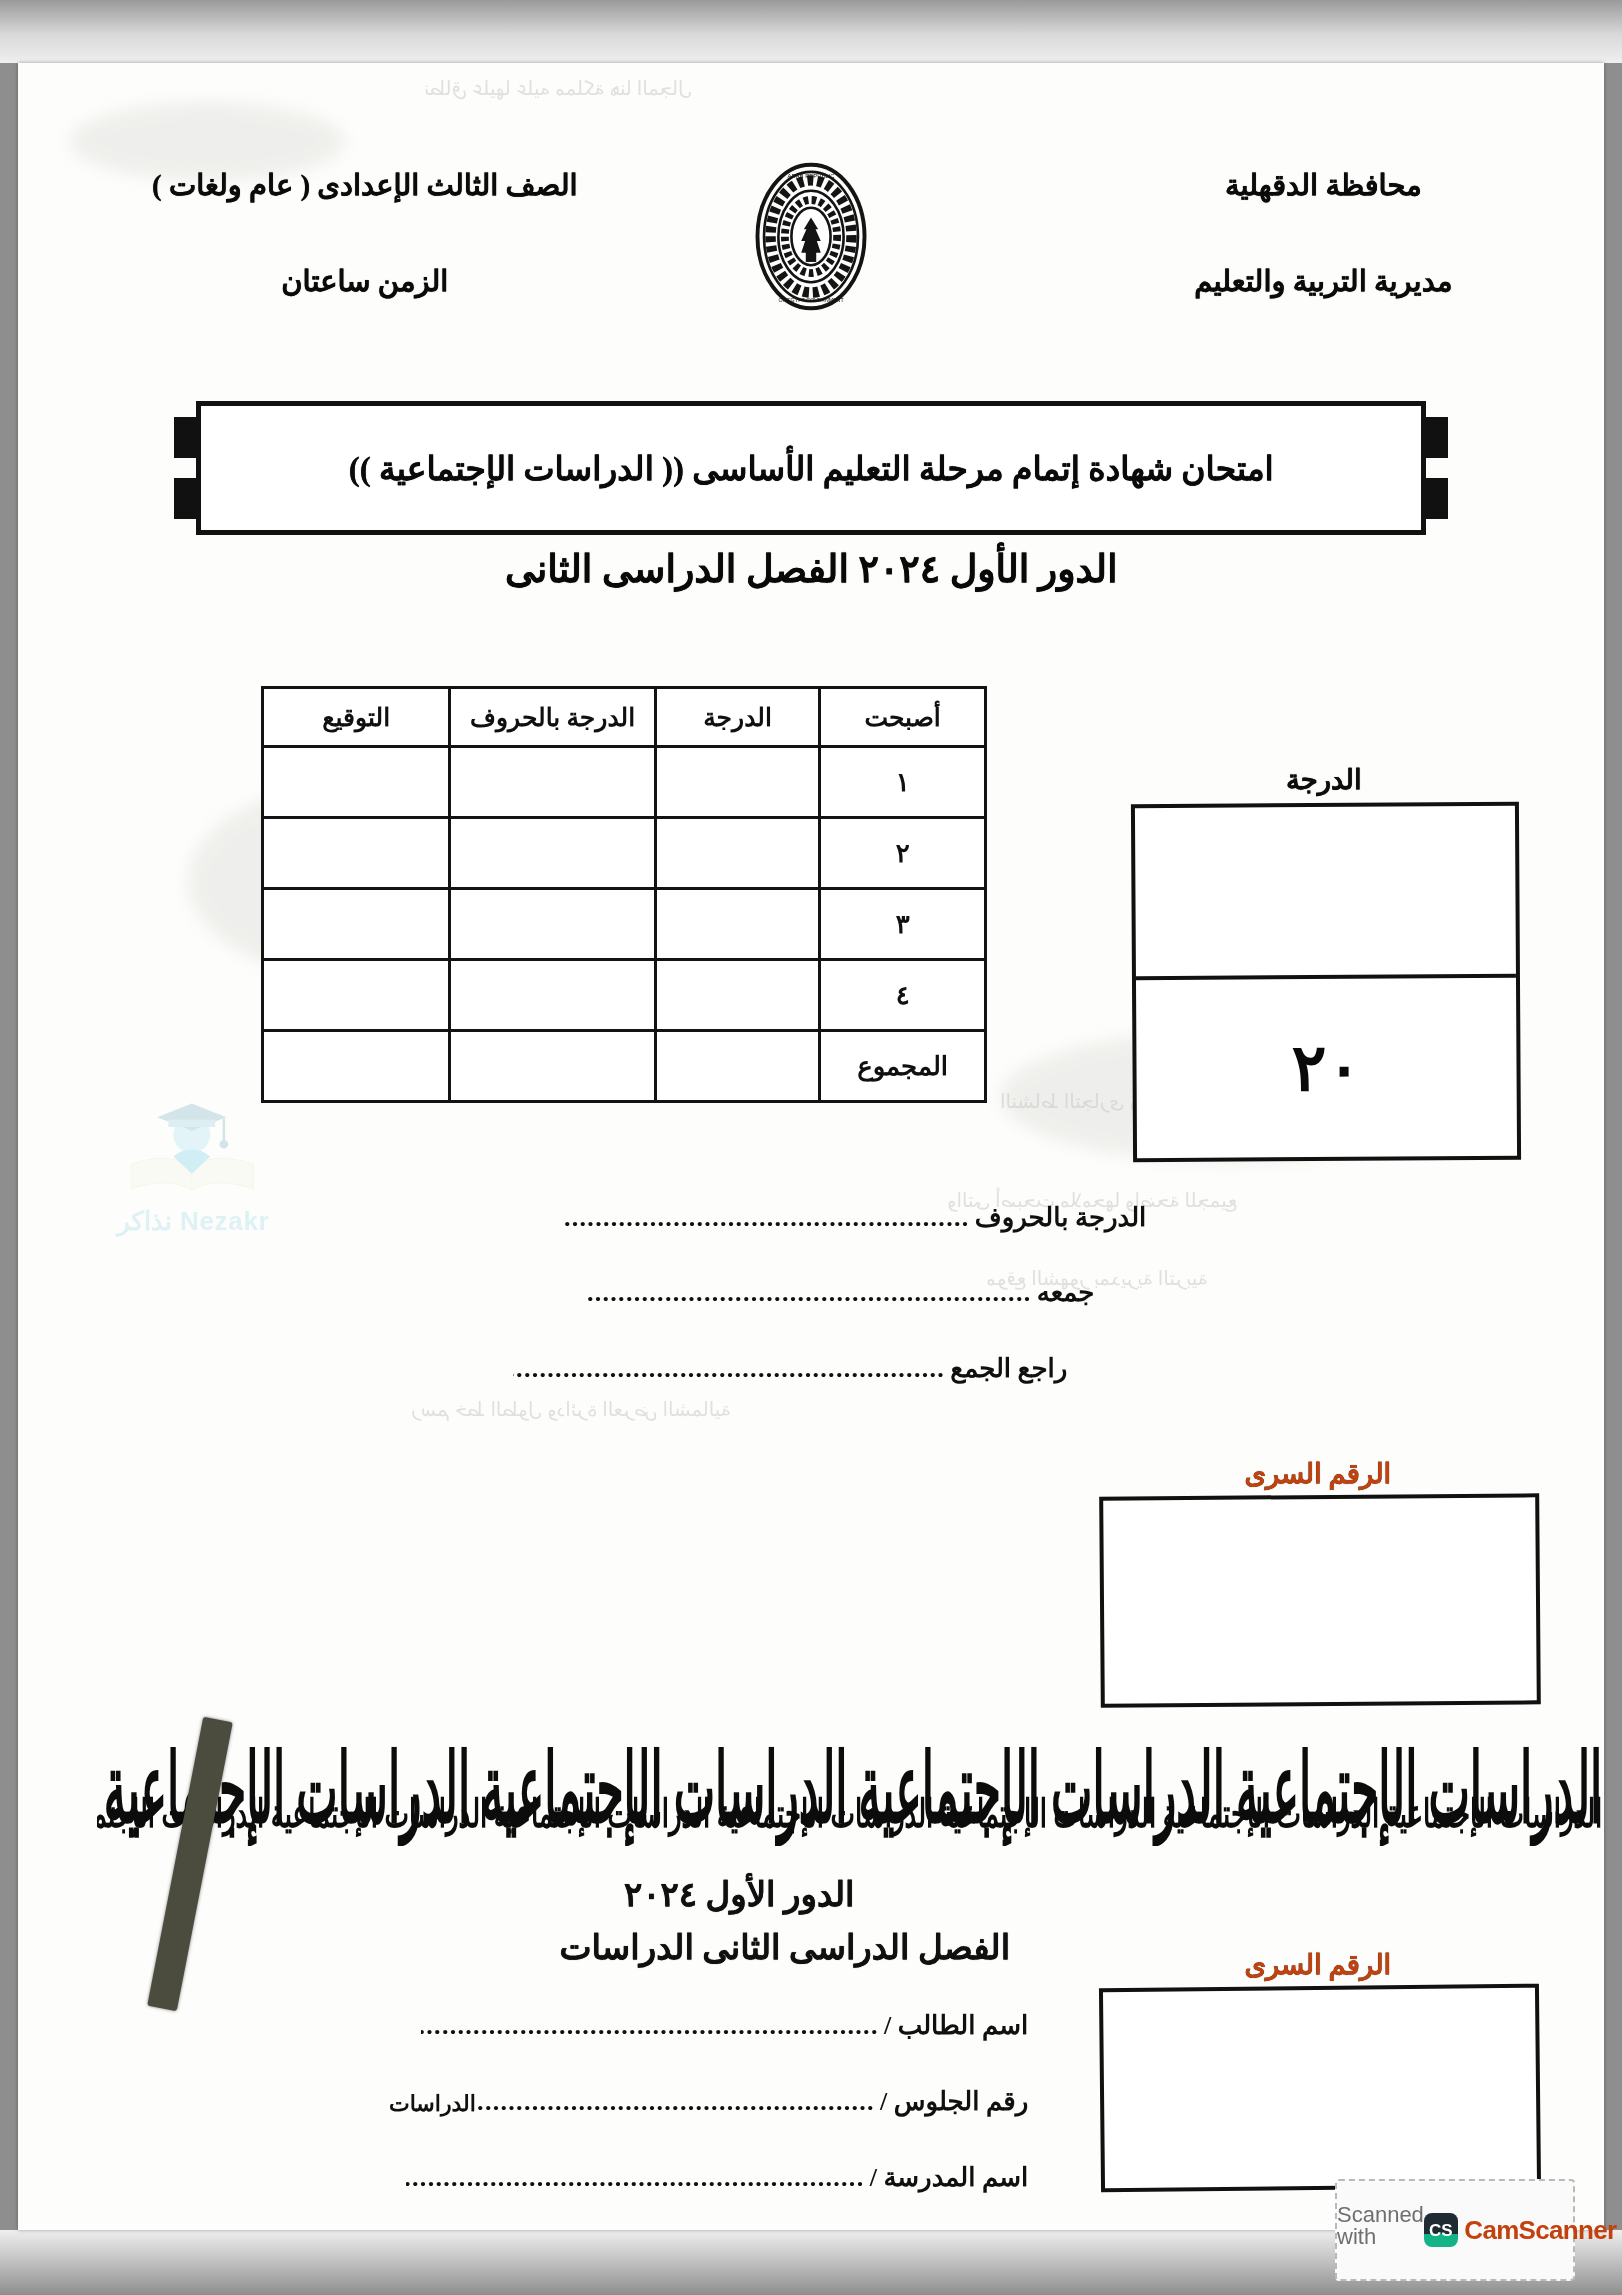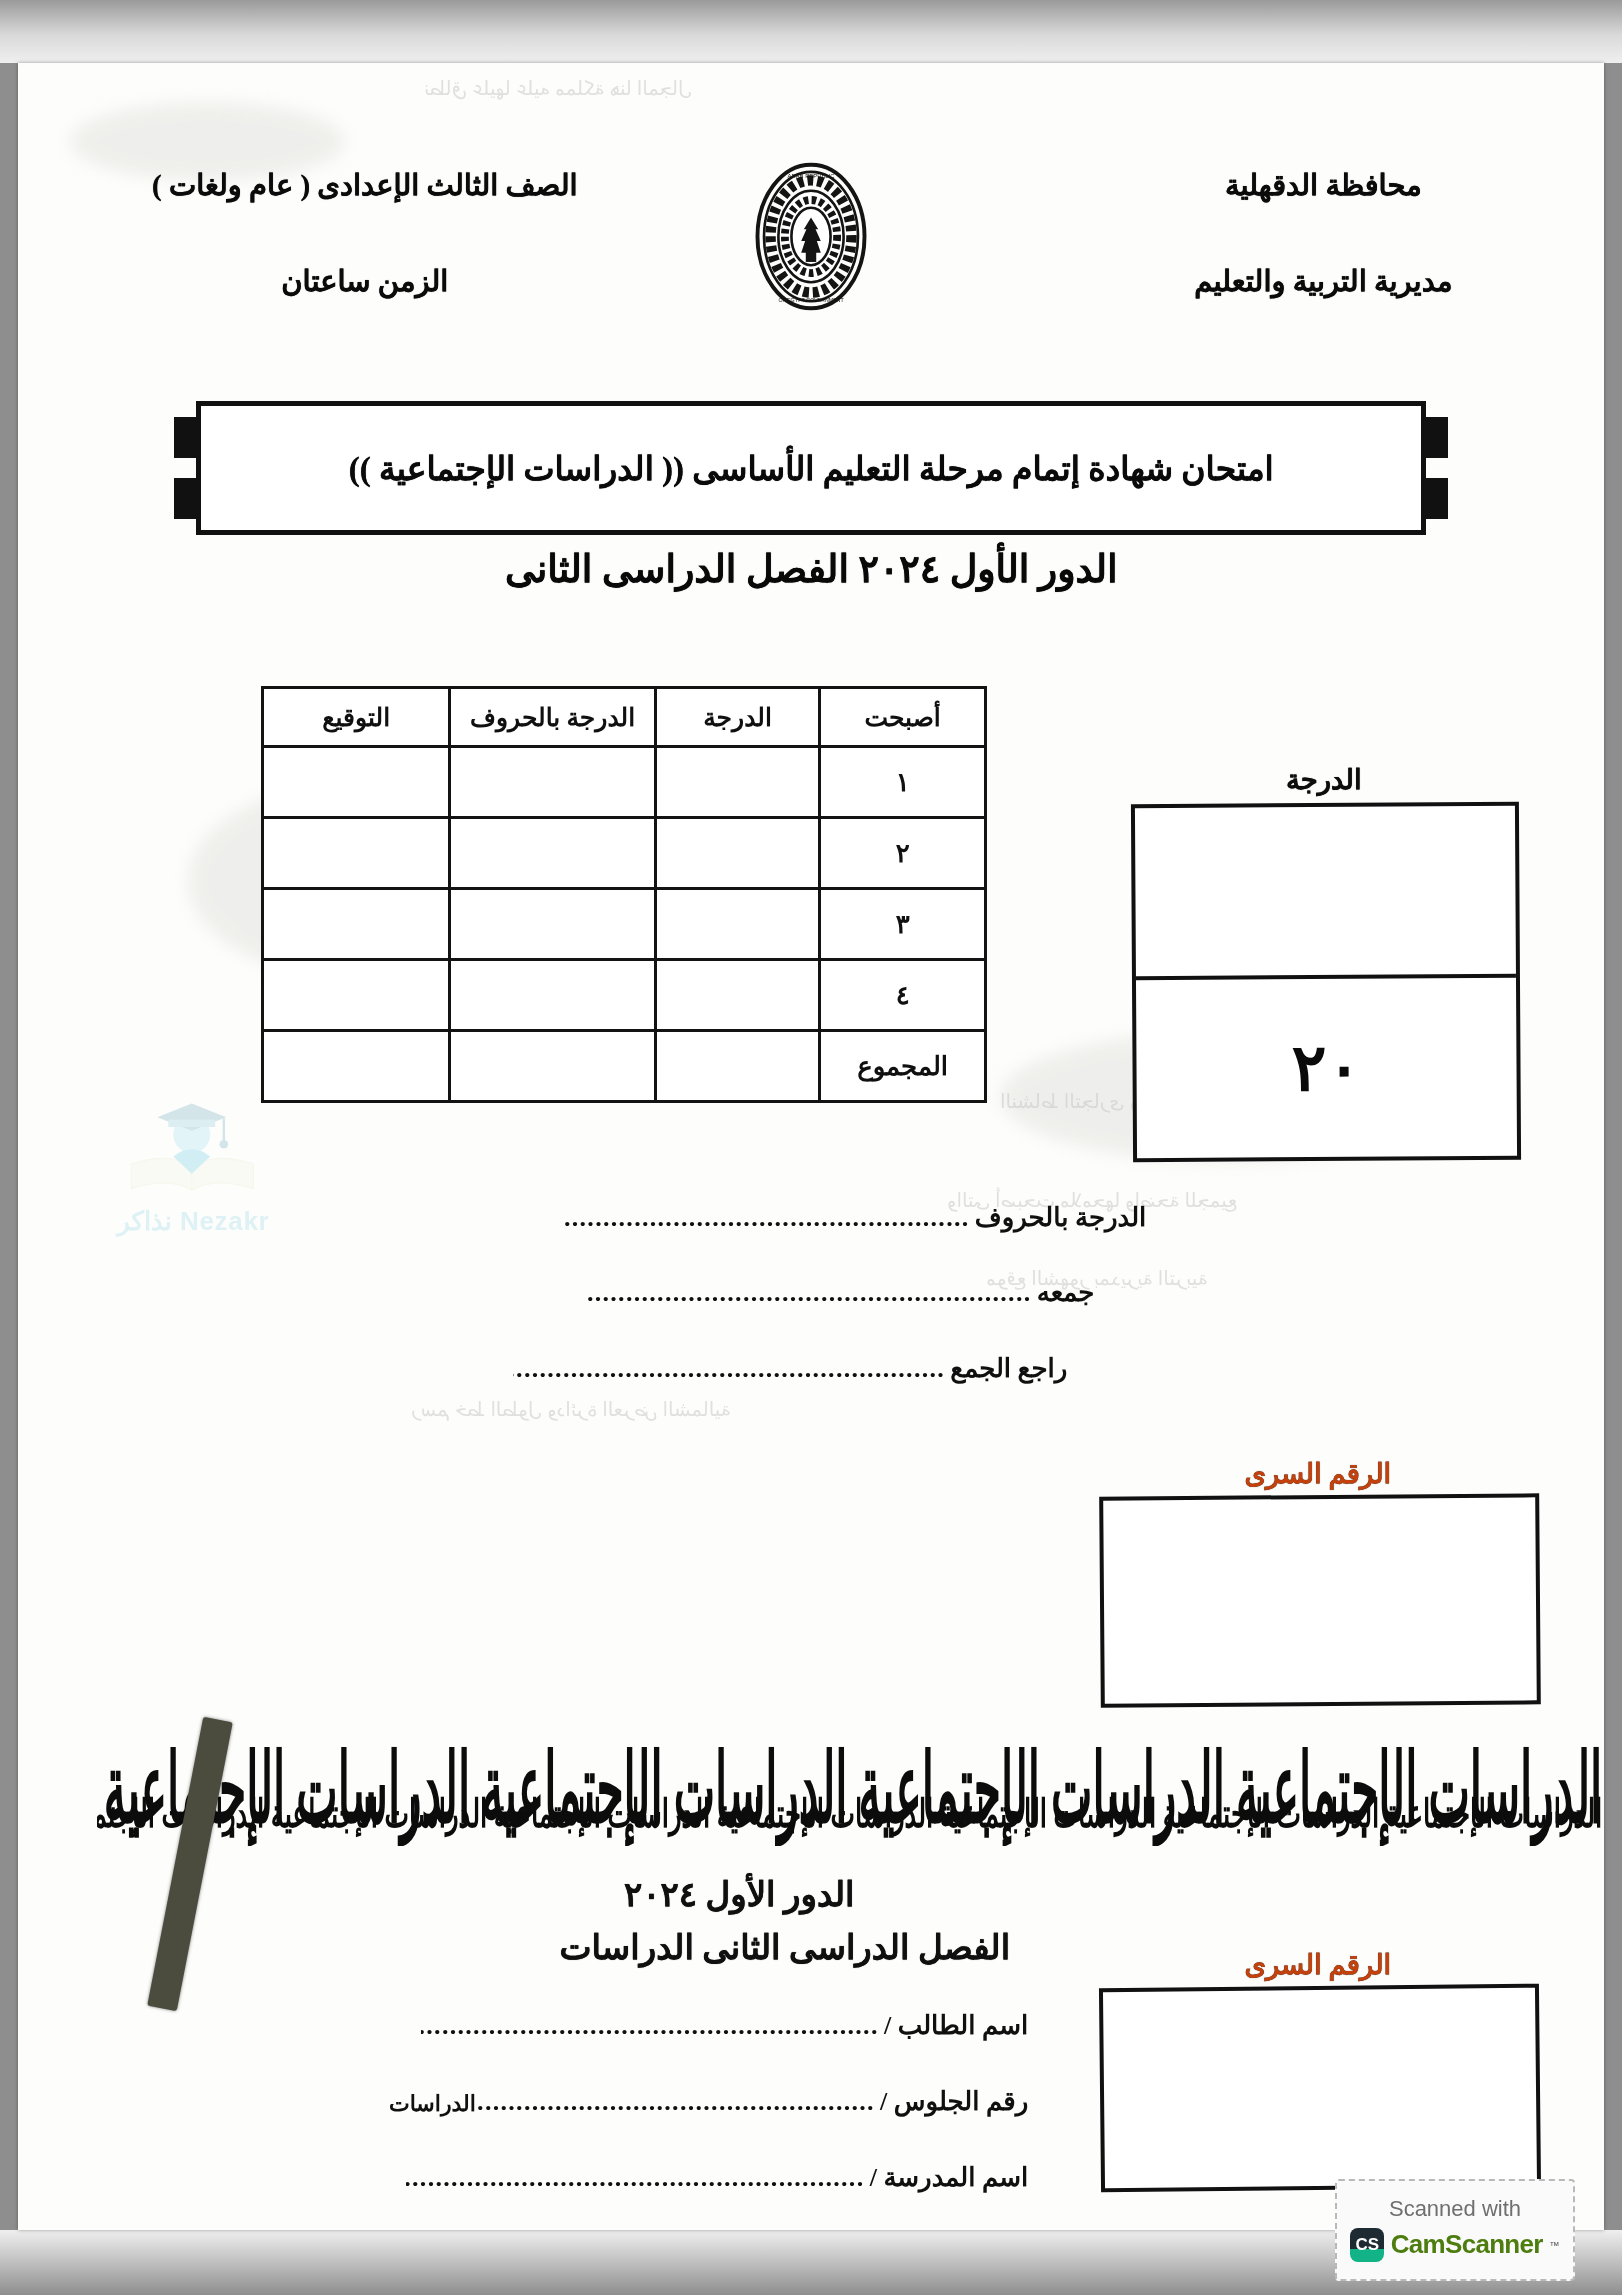--- a/index.html
+++ b/index.html
@@ -145,32 +145,32 @@
     position:absolute;left:77px;top:1027px;width:196px;height:190px;
     opacity:.28;text-align:center;
   }
   .nezakr-text{
     font-size:26px;font-weight:bold;color:#8fd3e8;margin-top:2.6px;
     font-family:"Liberation Sans",sans-serif;letter-spacing:0.7px;
   }
   .camscan{
     position:absolute;left:1335px;top:2179px;width:236px;height:98px;
     border:2px dashed #b9b9b9;background:#fafafa;border-radius:3.9px;
-    display:flex;flex-direction:column;align-items:center;justify-content:center;
+    display:flex;align-items:center;justify-content:space-between;
     font-family:"Liberation Sans",sans-serif;direction:ltr;
   }
   .cs-top{font-size:22px;color:#6f6f6f;line-height:1;margin-bottom:7.9px;}
   .cs-row{display:flex;align-items:center;gap:6.5px;}
   .cs-badge{
     width:34px;height:34px;border-radius:7.9px;
     background:linear-gradient(#1f2b33 0%,#1f2b33 62%,#12b386 62%,#12b386 100%);
     color:#fff;font-size:17px;font-weight:bold;
     display:flex;align-items:center;justify-content:center;line-height:1;
   }
-  .cs-name{font-size:26px;color:#4d7c0f;font-weight:bold;letter-spacing:-0.7px;}
+  .cs-name{font-size:26px;color:#c2410c;font-weight:bold;letter-spacing:-0.7px;}
   .cs-tm{font-size:10.5px;vertical-align:super;color:#555;}
 </style>
 </head>
 <body>
 
 <div class="gray-top"></div>
 <div class="gray-bottom"></div>
 
 <div class="scan-page">
 

